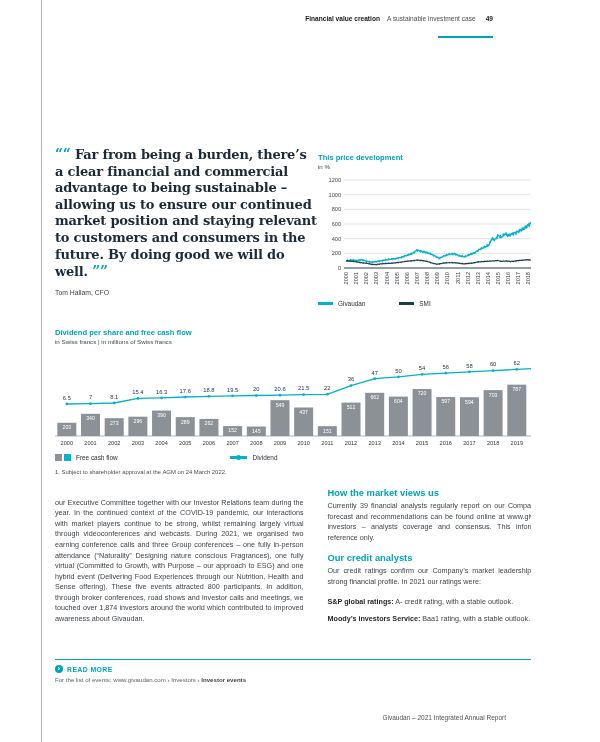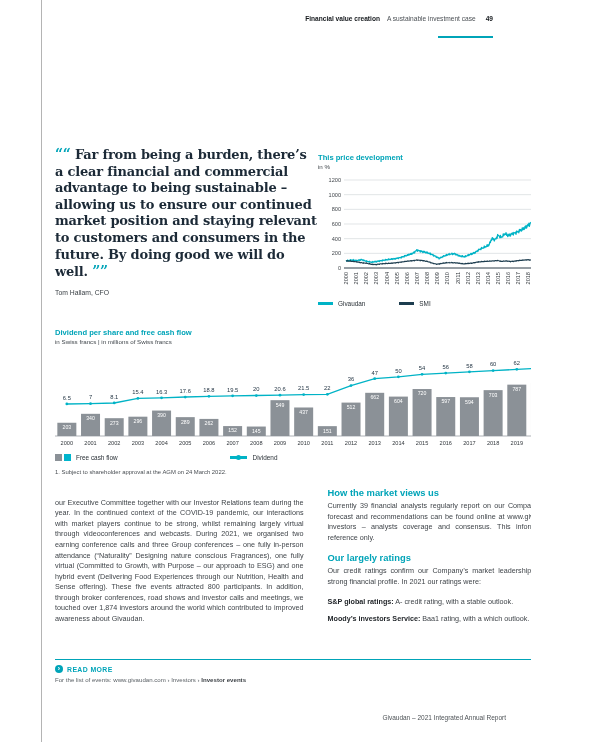--- a/index.html
+++ b/index.html
@@ -270,25 +270,25 @@
   </section>
 
   <section class="columns">
     <div class="col">
       <span>our Executive Committee together with our Investor Relations team during the year. In the continued context of the COVID-19 pandemic, our interactions with market players continue to be strong, whilst remaining largely virtual through videoconferences and webcasts. During 2021, we organised two earning conference calls and three Group conferences – one fully in-person attendance (“Naturality” Designing nature conscious Fragrances), one fully virtual (Committed to Growth, with Purpose – our approach to ESG) and one hybrid event (Delivering Food Experiences through our Nutrition, Health and Sense offering). These five events attracted 800 participants. In addition, through broker conferences, road shows and investor calls and meetings, we touched over 1,874 investors around the world which contributed to improved awareness about Givaudan.</span>
     </div>
     <div class="col">
       <h3>How the market views us</h3>
       <span>Currently 39 financial analysts regularly report on our Company. The latest forecast and recommendations can be found online at www.givaudan.com – investors – analysts coverage and consensus. This information is for reference only.</span>
       <div class="gap"></div>
-      <h3>Our largely ratings</h3>
+      <h3>Our credit analysts</h3>
       <span>Our credit ratings confirm our Company’s market leadership position and strong financial profile. In 2021 our ratings were:</span>
       <div class="rating-block">
         <div class="rating-line"><b>S&amp;P global ratings:</b><span> A- credit rating, with a stable outlook.</span></div>
-        <div class="rating-line"><b>Moody’s investors Service:</b><span> Baa1 rating, with a which outlook.</span></div>
+        <div class="rating-line"><b>Moody’s investors Service:</b><span> Baa1 rating, with a stable outlook.</span></div>
       </div>
     </div>
   </section>
 
   <section class="readmore">
     <div class="rm-head">
       <span class="rm-circle">›</span>
       <span>READ MORE</span>
     </div>
     <div class="rm-line">

